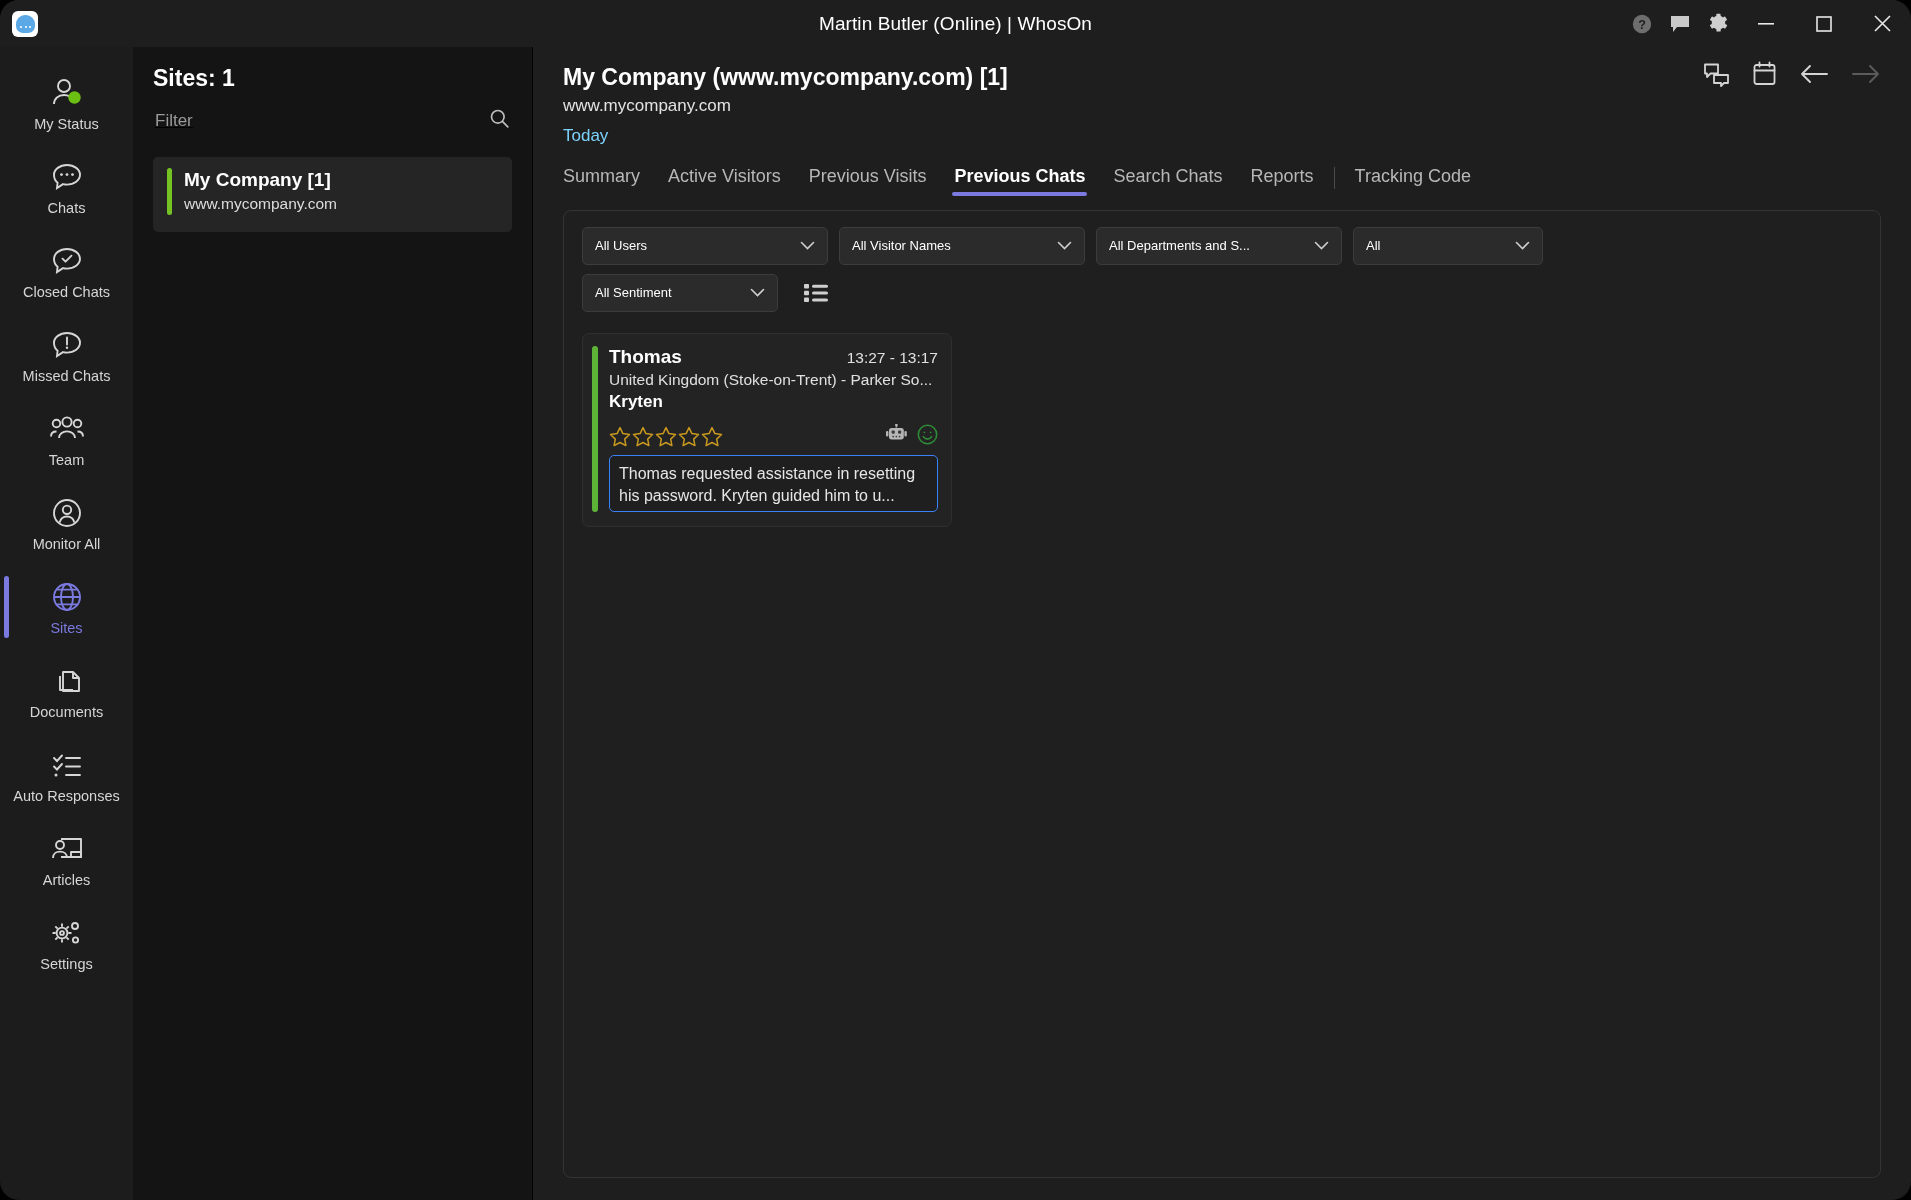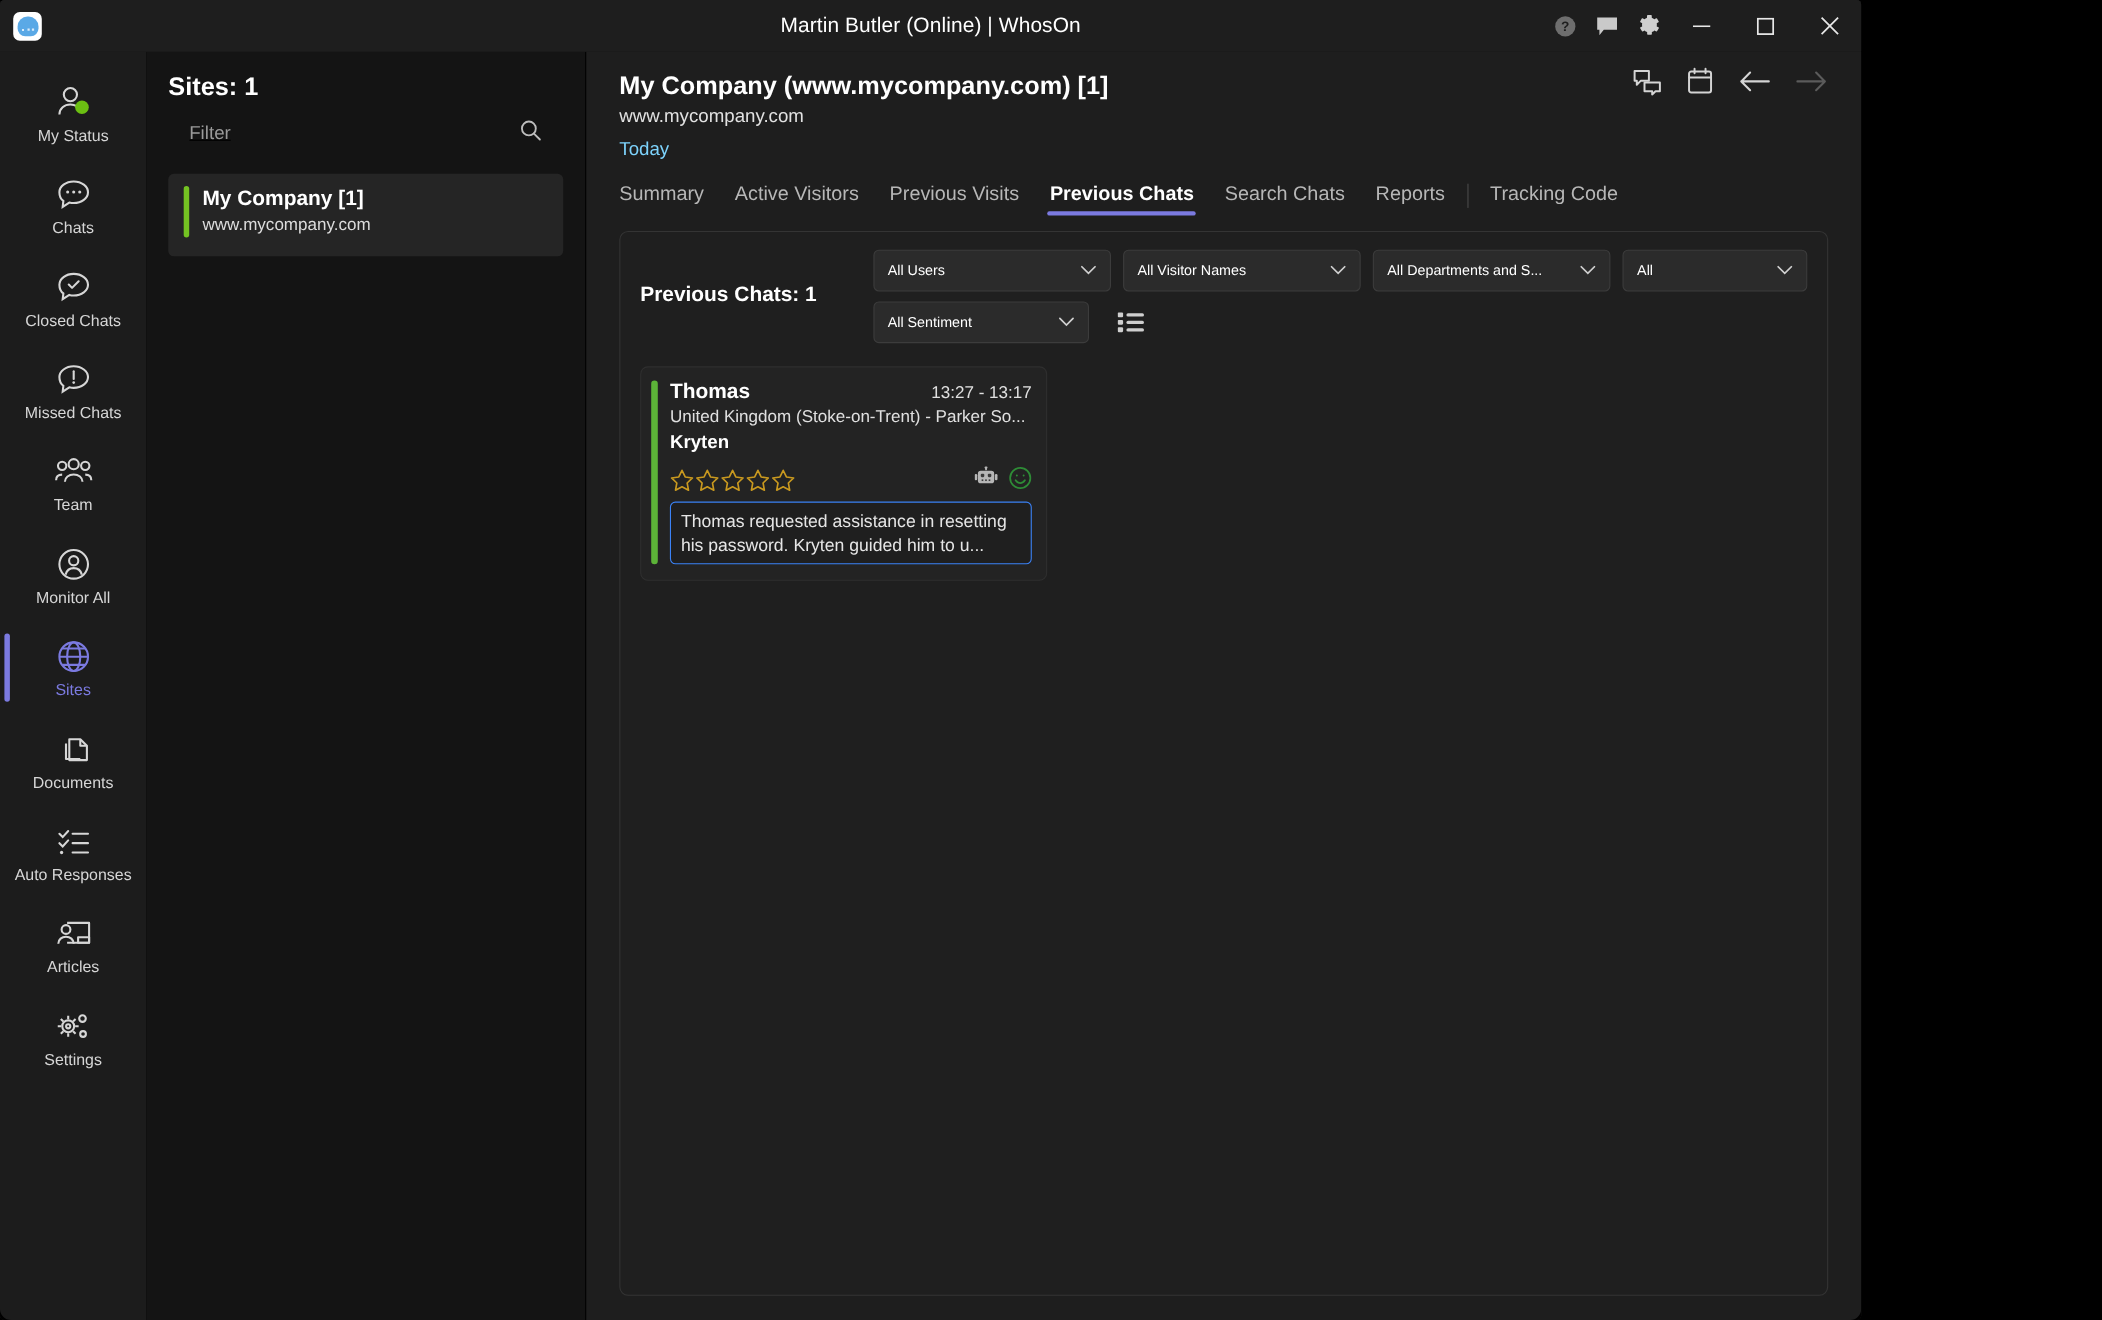--- a/index.html
+++ b/index.html
@@ -7,23 +7,23 @@
     width: 1911px; height: 1200px;
     background: #000000;
     font-family: "Liberation Sans", sans-serif;
     overflow: hidden;
   }
 
   
   #app-window {
     position: absolute;
     left: 0; top: 0;
-    width: 1692px; height: 1200px;
+    width: 1911px; height: 1200px;
     background: #1e1e1e;
-    border-radius: 4px;
+    border-radius: 19px;
     overflow: hidden;
     display: flex;
     flex-direction: column;
   }
 
   
   #titlebar {
     height: 47px;
     flex: 0 0 47px;
     background: #1e1e1e;
@@ -136,21 +136,21 @@
   }
   #sites-title {
     font-size: 23px;
     font-weight: bold;
     color: #ffffff;
     margin-bottom: 14px;
   }
   #filter-row {
     display: flex;
     align-items: center;
-    justify-content: center;
+    justify-content: space-between;
     padding: 2px 2px 10px 2px;
     margin-bottom: 14px;
     text-decoration: underline;
   }
   #filter-input {
     background: transparent;
     border: none;
     outline: none;
     color: #d0d0d0;
     font-size: 17px;
@@ -636,21 +636,20 @@
         <div class="tab active">Previous Chats</div>
         <div class="tab">Search Chats</div>
         <div class="tab">Reports</div>
         <div class="tab-sep"></div>
         <div class="tab">Tracking Code</div>
       </div>
 
       <div id="content-panel">
 
         <div id="filters">
-          <div id="filters-label">Previous Chats: 1</div>
 
           <div id="filters-grid">
             <div class="filter-row">
               <div class="select sel-users">
                 <span>All Users</span>
                 <span class="chev">
                   <svg width="15" height="9" viewBox="0 0 15 9" fill="none" stroke="#cfcfcf" stroke-width="1.6" stroke-linecap="round">
                       <path d="M1.5 1.5L7.5 7.5 13.5 1.5"></path>
                     </svg>
                 </span>

